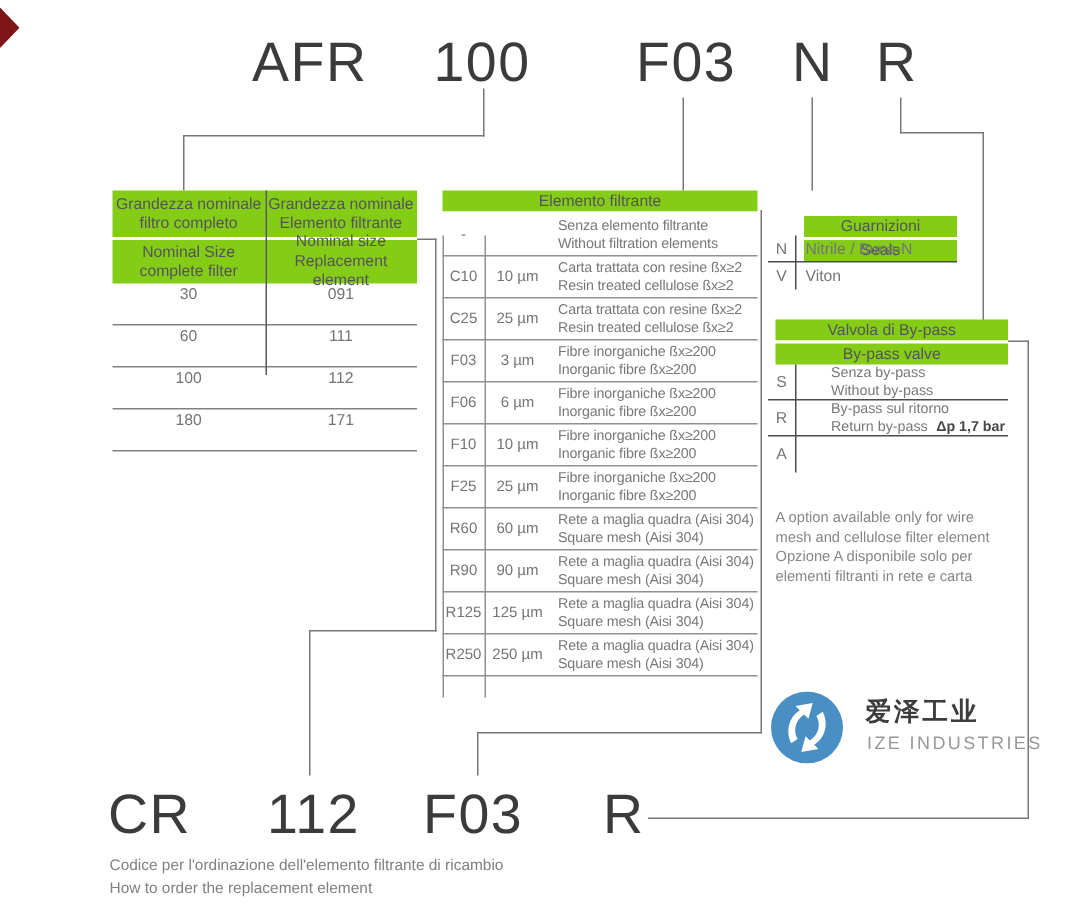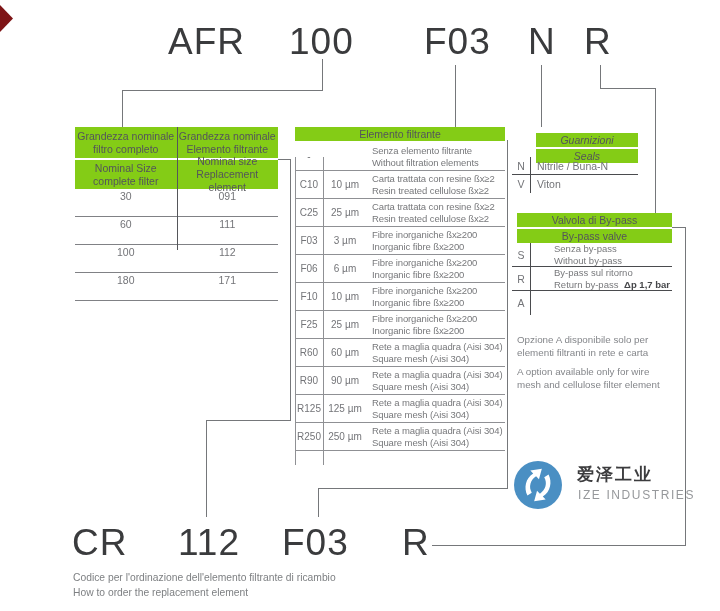--- a/index.html
+++ b/index.html
@@ -189,21 +189,21 @@
     <div class="ft-row">
       <div class="ft-code">R250</div>
       <div class="ft-micron">250 µm</div>
       <div class="ft-desc preline">Rete a maglia quadra (Aisi 304)
 Square mesh (Aisi 304)</div>
     </div>
   </div>
   <div class="vline" style="left:295px;top:157px;height:308px;background:#8f9094;"></div>
   <div class="vline" style="left:323px;top:157px;height:308px;background:#8f9094;"></div>
 
-  <div style="position:absolute;left:536px;top:133px;width:102px;font-style:italic;">
+  <div style="position:absolute;left:536px;top:144px;width:102px;">
     <div class="band" style="height:14px;">Guarnizioni</div>
     <div class="st-gap"></div>
     <div class="band" style="height:14px;">Seals</div>
   </div>
   <div class="seals-rows">
     <div class="mini-row rule">
       <div class="mini-code">N</div>
       <div class="mini-desc">Nitrile / Buna-N</div>
     </div>
     <div class="mini-row">
@@ -239,24 +239,24 @@
         </div>
       </div>
     </div>
     <div class="mini-row">
       <div class="mini-code">A</div>
     </div>
   </div>
   <div class="vline" style="left:530px;top:243px;height:72px;background:#4a4b4e;"></div>
 
   <div class="note">
+    <div class="preline p2">A option available only for wire
+mesh and cellulose filter element</div>
     <div class="preline">Opzione A disponibile solo per
 elementi filtranti in rete e carta</div>
-    <div class="preline p2">A option available only for wire
-mesh and cellulose filter element</div>
   </div>
 
   <svg class="logo-svg" width="48" height="48" viewBox="0 0 50 50">
     <circle cx="25" cy="25" r="25" fill="#4a8fc3"></circle>
     <path d="M14 36 C10 28 12 18 20 13 L17 10 L29 8 L26 19 L23 16 C17 20 15 27 18.5 33 Z" fill="#ffffff"></path>
     <path d="M36 14 C40 22 38 32 30 37 L33 40 L21 42 L24 31 L27 34 C33 30 35 23 31.5 17 Z" fill="#ffffff"></path>
   </svg>
   <div class="logo-cn">爱泽工业</div>
   <div class="logo-en">IZE INDUSTRIES</div>
 

